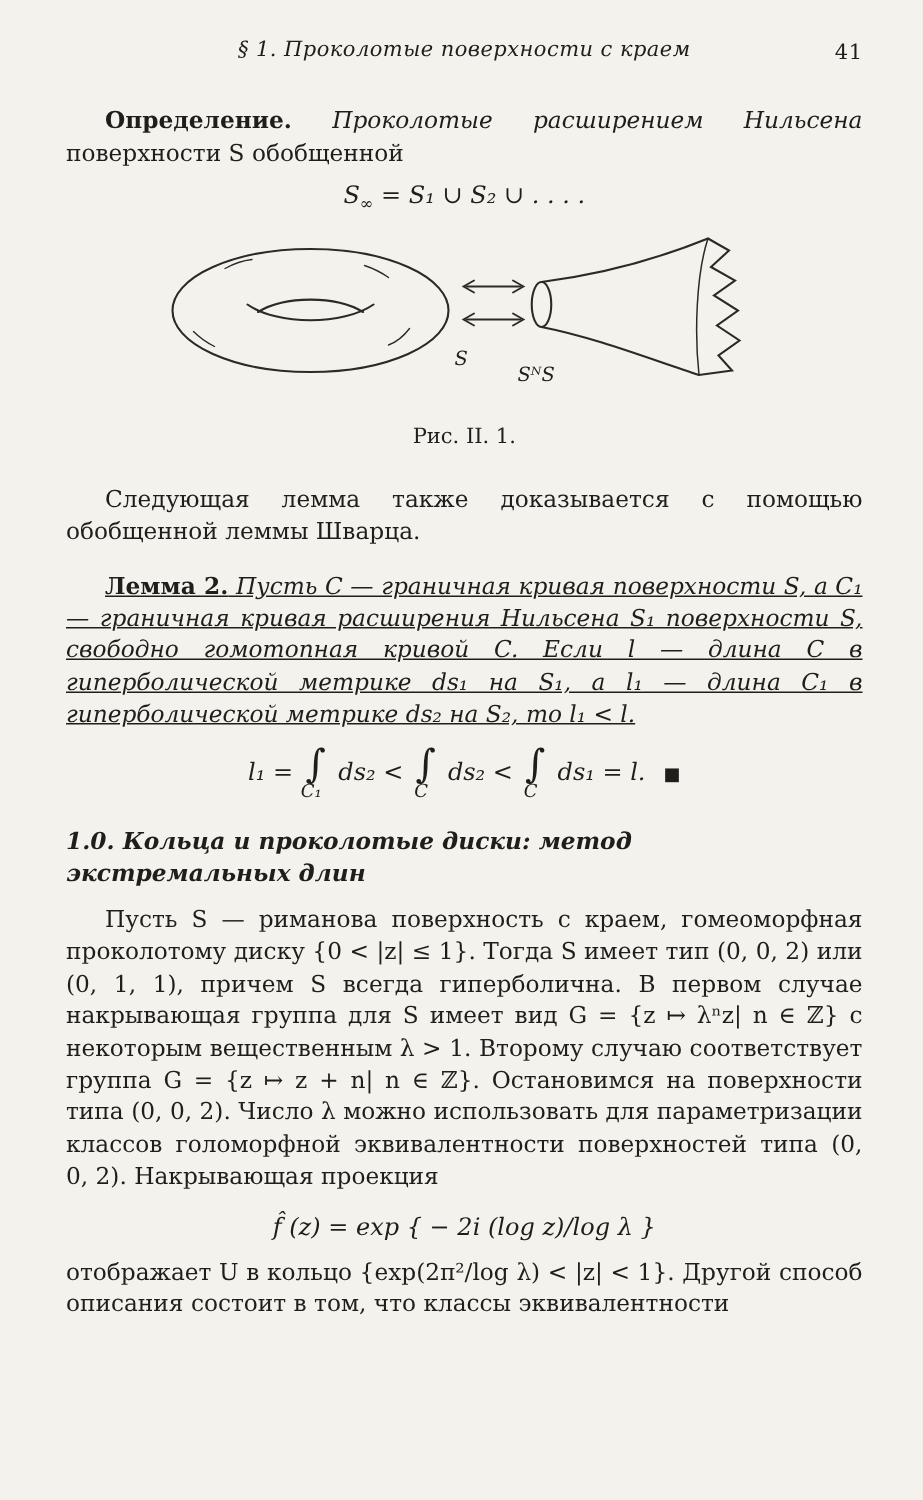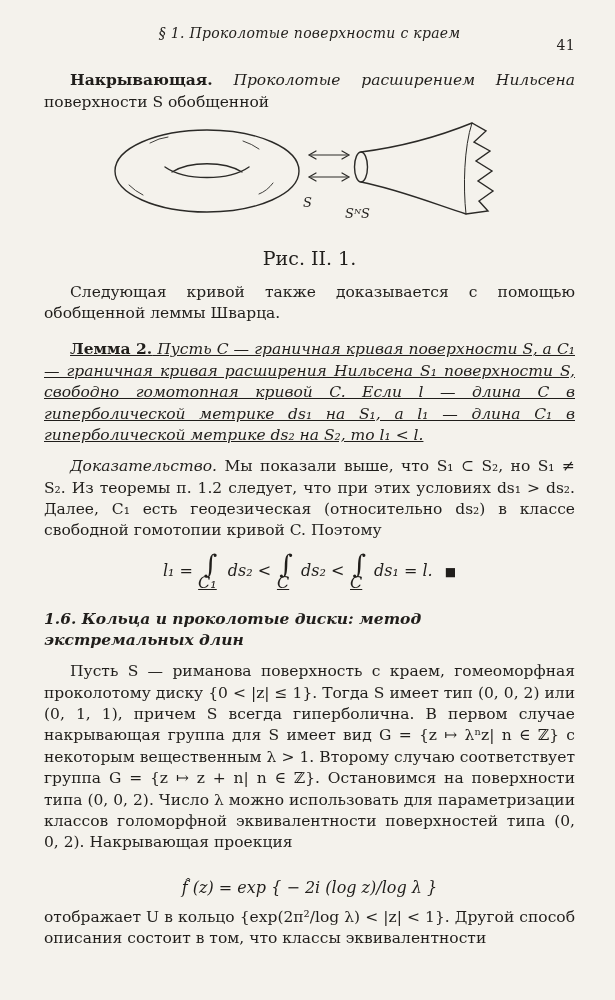--- a/index.html
+++ b/index.html
@@ -21,21 +21,21 @@
     position: relative;
     text-align: center;
     font-style: italic;
     font-size: 14px;
     margin-bottom: 26px;
     letter-spacing: 0.3px;
   }
   .page-num {
     position: absolute;
     right: 0;
-    top: 12px;
+    top: 2px;
     font-style: normal;
   }
   p { margin: 0 0 4px 0; text-align: justify; text-indent: 26px; }
   p.noindent { text-indent: 0; }
   .mb-md { margin-bottom: 14px; }
   .mb-sm { margin-bottom: 10px; text-decoration: underline; }
   .b { font-weight: bold; }
   .it { font-style: italic; }
   .formula {
     text-align: center;
@@ -46,47 +46,48 @@
   .formula sub { font-size: 68%; font-style: italic; }
   .formula-int { margin: 10px 0 18px 0; }
   .intwrap {
     display: inline-flex;
     flex-direction: column;
     align-items: center;
     vertical-align: middle;
     margin: 0 3px;
   }
   .intsym { font-size: 26px; line-height: 0.95; }
-  .intlimit { font-size: 16px; line-height: 1; margin-top: -1px; transform: translateX(-3px); text-decoration: underline; }
+  .intlimit { font-size: 12px; line-height: 1; margin-top: -1px; transform: translateX(-3px); }
   .qed { margin-left: 12px; font-size: 12px; font-family: "DejaVu Sans", sans-serif; }
   .figure { margin: 4px 0 0 0; text-align: center; }
-  .figcaption { text-align: center; font-size: 19px; margin: 10px 0 10px 0; }
+  .figcaption { text-align: center; font-size: 14px; margin: 10px 0 22px 0; }
   .subheading {
     font-style: italic;
     font-weight: 600;
     font-size: 15.5px;
     margin: 16px 0 10px 0;
     text-align: left;
     line-height: 1.35;
   }
-  .formula-last { margin: 23px 0 8px 0; }
+  .formula-last { margin: 12px 0 8px 0; }
 </style>
 </head>
 <body>
 
 <div class="page">
 
   <div class="running-head">
     <span class="head-title">§ 1. Проколотые поверхности с краем</span>
     <span class="page-num">41</span>
   </div>
 
 
-  <p><span class="b">Накрывающая.</span><span class="it"> Проколотые расширением Нильсена</span><span> поверхности S обобщенной</span></p>
+  <p><span class="b">Определение.</span><span class="it"> Проколотые расширением Нильсена</span><span> поверхности S обобщенной</span></p>
 
+  <div class="formula"><span class="it">S</span><sub>∞</sub><span class="it"> = S₁ ∪ S₂ ∪ . . . .</span></div>
 
   <div class="figure">
     <svg width="430" height="112" viewBox="0 0 430 112">
       <g stroke="#2b2a27" fill="none" stroke-width="1.4" stroke-linecap="round">
         <ellipse cx="112" cy="54" rx="92" ry="41"></ellipse>
         <path d="M 70 50 C 90 64 134 64 154 50"></path>
         <path d="M 77 55 C 95 44 129 44 147 55"></path>
         <path d="M 55 26 q 9 -5 18 -6 M 148 24 q 9 3 16 8 M 34 68 q 6 6 14 10 M 178 66 q -6 8 -14 11" stroke-width="0.9"></path>
         <g stroke-width="1.2">
           <line x1="216" y1="38" x2="252" y2="38"></line>
@@ -99,38 +100,37 @@
         <path d="M 377 6 C 369 30 368 70 371 97" stroke-width="1"></path>
       </g>
       <g font-family="DejaVu Serif, serif" font-style="italic" font-size="13" fill="#201e1b" stroke="none">
         <text x="208" y="90">S</text>
         <text x="250" y="101">SᴺS</text>
       </g>
     </svg>
     <div class="figcaption">Рис. II. 1.</div>
   </div>
 
-  <p class="mb-md">Следующая кривой также доказывается с помощью обобщенной леммы Шварца.</p>
+  <p class="mb-md">Следующая лемма также доказывается с помощью обобщенной леммы Шварца.</p>
 
   <p class="mb-sm"><span class="b">Лемма 2.</span><span class="it"> Пусть C — граничная кривая поверхности S, а C₁ — граничная кривая расширения Нильсена S₁ поверхности S, свободно гомотопная кривой C. Если l — длина C в гиперболической метрике ds₁ на S₁, а l₁ — длина C₁ в гиперболической метрике ds₂ на S₂, то l₁ &lt; l.</span></p>
 
-  <p><span class="it">Доказательство.</span><span> Мы показали выше, что S₁ ⊂ S₂, но S₁ ≠ S₂. Из теоремы п. 1.2 следует, что при этих условиях ds₁ &gt; ds₂. Далее, C₁ есть геодезическая (относительно ds₂) в классе свободной гомотопии кривой C. Поэтому</span></p>
 
   <div class="formula formula-int"><span class="it">l₁ = </span><span class="intwrap">
         <span class="intsym">∫</span>
         <span class="intlimit it">C₁</span>
       </span><span class="it"> ds₂ &lt; </span><span class="intwrap">
         <span class="intsym">∫</span>
         <span class="intlimit it">C</span>
       </span><span class="it"> ds₂ &lt; </span><span class="intwrap">
         <span class="intsym">∫</span>
         <span class="intlimit it">C</span>
       </span><span class="it"> ds₁ = l.</span><span class="qed">■</span></div>
 
-  <div class="subheading"><span>1.6.</span><span>  Кольца и проколотые диски: метод экстремальных длин</span></div>
+  <div class="subheading"><span>1.0.</span><span>  Кольца и проколотые диски: метод экстремальных длин</span></div>
 
   <p>Пусть S — риманова поверхность с краем, гомеоморфная проколотому диску {0 &lt; |z| ≤ 1}. Тогда S имеет тип (0, 0, 2) или (0, 1, 1), причем S всегда гиперболична. В первом случае накрывающая группа для S имеет вид G = {z ↦ λⁿz| n ∈ ℤ} с некоторым вещественным λ &gt; 1. Второму случаю соответствует группа G = {z ↦ z + n| n ∈ ℤ}. Остановимся на поверхности типа (0, 0, 2). Число λ можно использовать для параметризации классов голоморфной эквивалентности поверхностей типа (0, 0, 2). Накрывающая проекция</p>
 
   <div class="formula formula-last"><span class="it">f̂ (z) = exp { − 2i (log z)/log λ }</span></div>
 
   <p class="noindent">отображает U в кольцо {exp(2π²/log λ) &lt; |z| &lt; 1}. Другой способ описания состоит в том, что классы эквивалентности</p>
 
 </div>
 
 </body></html>

